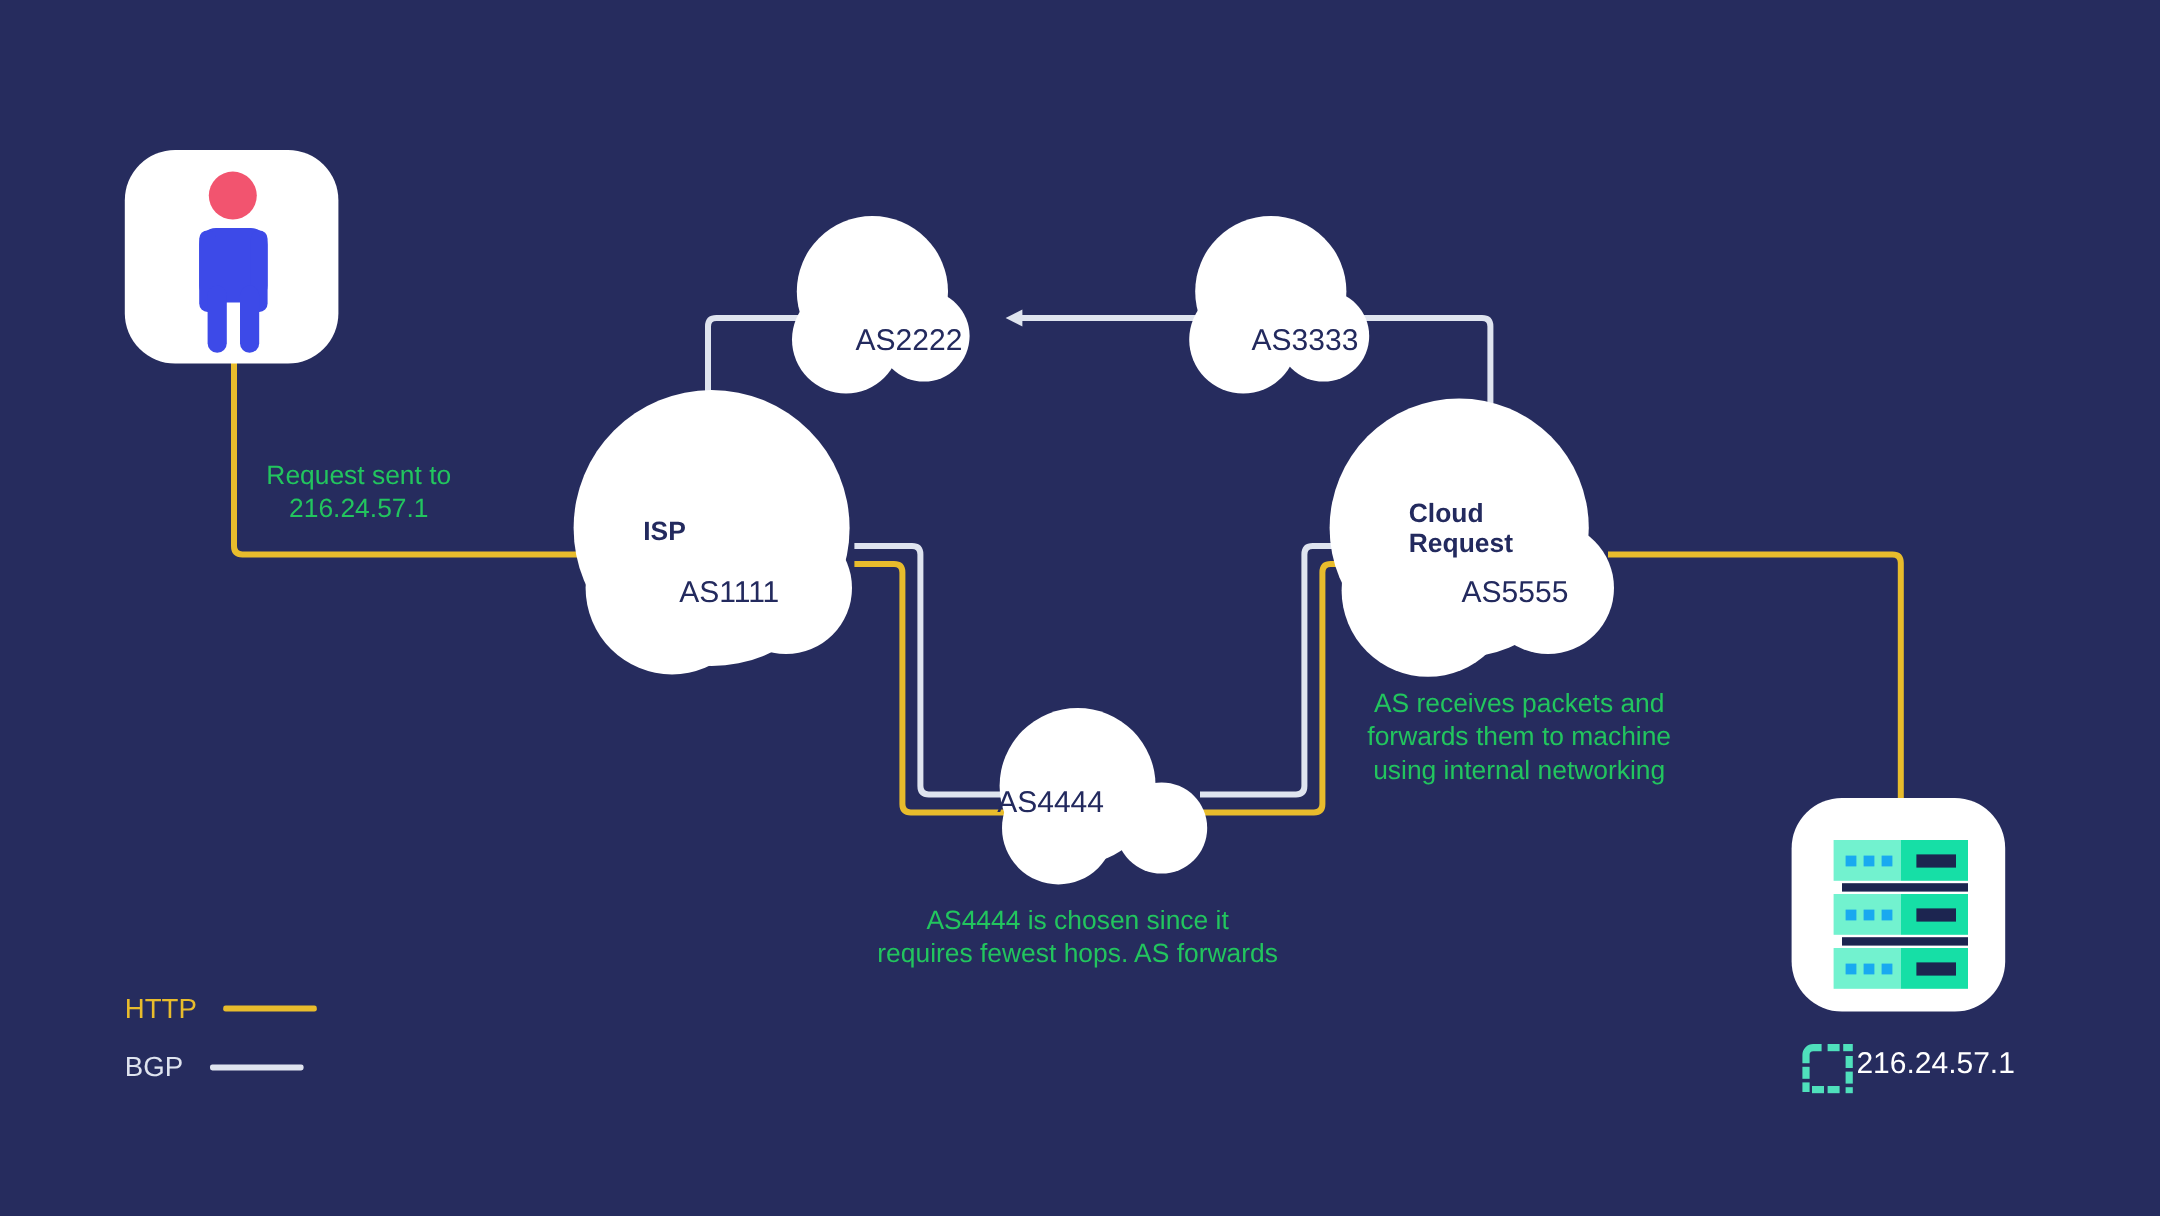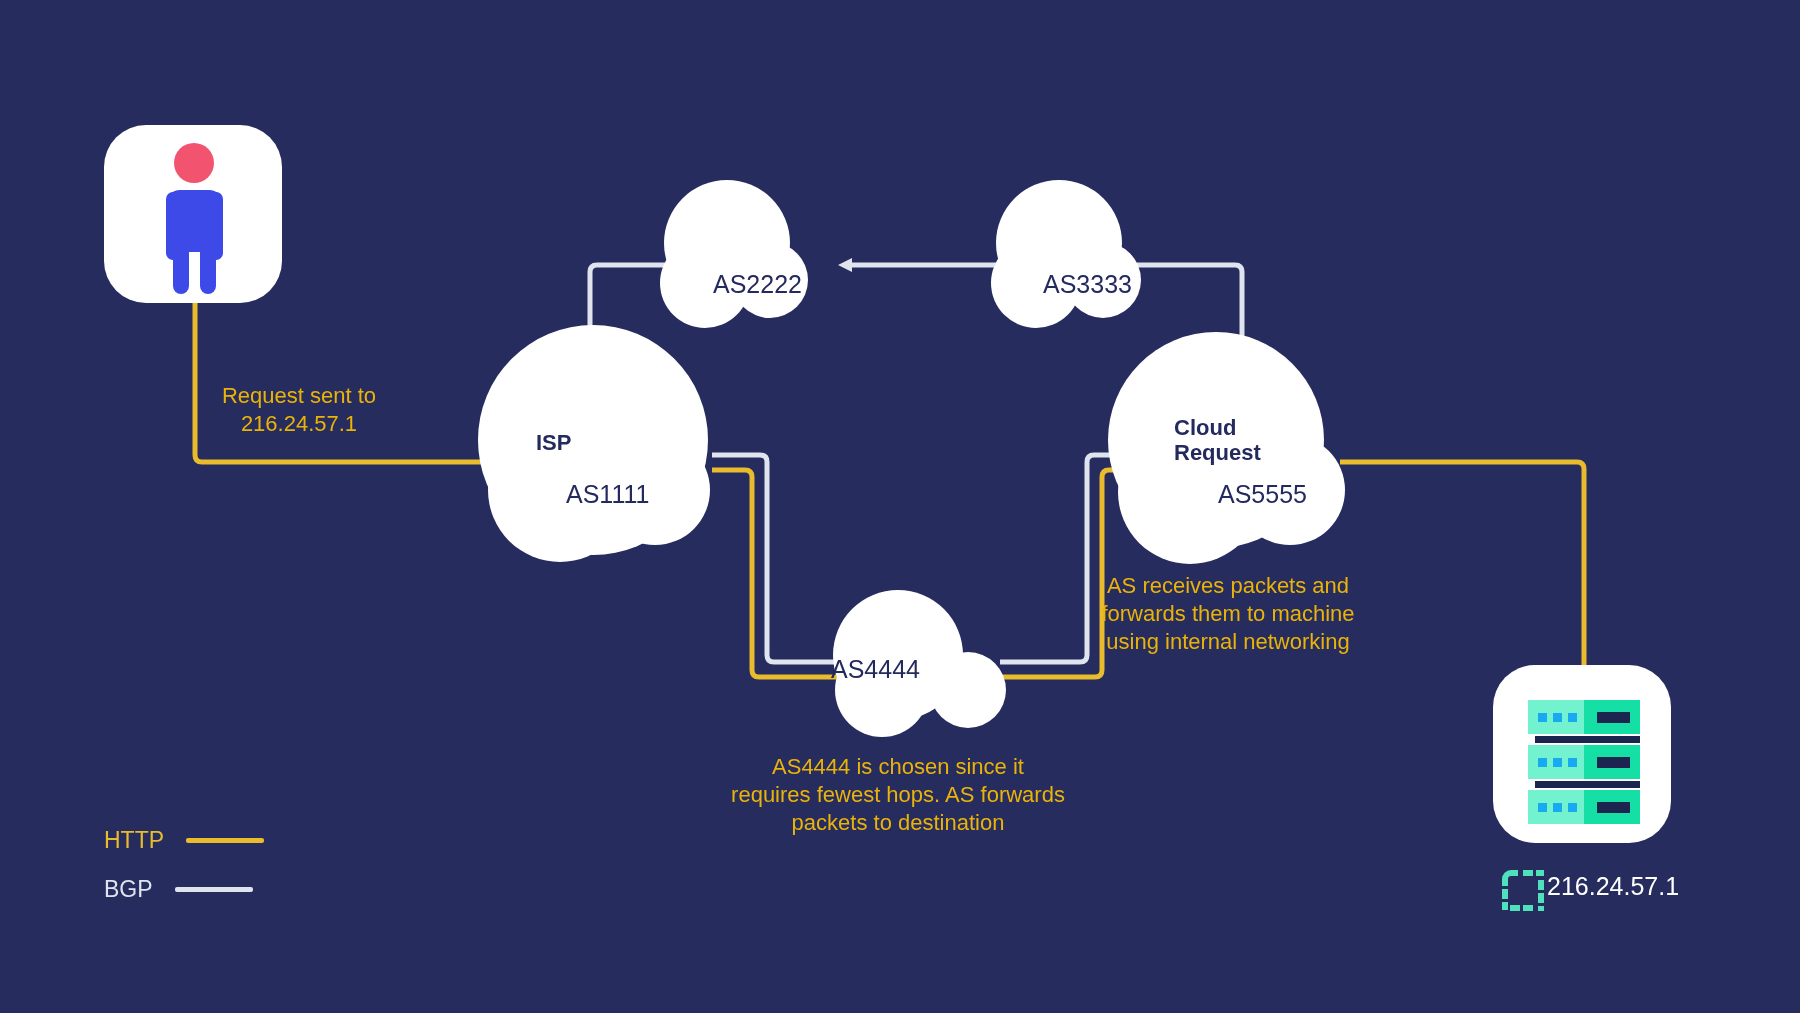--- a/index.html
+++ b/index.html
@@ -33,21 +33,21 @@
     color: #232a5e;
     font-family: "Liberation Sans", sans-serif;
     white-space: pre;
     line-height: 1.18;
   }
   .node-title { font-weight: bold; font-size: 22px; }
   .node-as    { font-weight: normal; font-size: 25px; }
 
   .annot {
     position: absolute;
-    color: #eab308;
+    color: #22c55e;
     font-size: 22px;
     line-height: 1.28;
     text-align: center;
     font-family: "Liberation Sans", sans-serif;
   }
 
   .legend-row {
     position: absolute;
     display: flex;
     align-items: center;
@@ -198,24 +198,23 @@
     <div>Request sent to</div>
     <div>216.24.57.1</div>
   </div>
 
   <div class="annot" style="left:440px; top:572px; width:290px;">
   </div>
 
   <div class="annot" style="left:723px; top:753px; width:350px;">
     <div>AS4444 is chosen since it</div>
     <div>requires fewest hops. AS forwards</div>
-    <div>packets to destination</div>
-  </div>
-
-  <div class="annot" style="left:1083px; top:572px; width:290px;">
+  </div>
+
+  <div class="annot" style="left:1121px; top:572px; width:290px;">
     <div>AS receives packets and</div>
     <div>forwards them to machine</div>
     <div>using internal networking</div>
   </div>
 
   <div class="legend-row" style="left:104px; top:827px;">
     <span class="legend-label http">HTTP</span>
     <span class="legend-swatch http"></span>
   </div>
 

